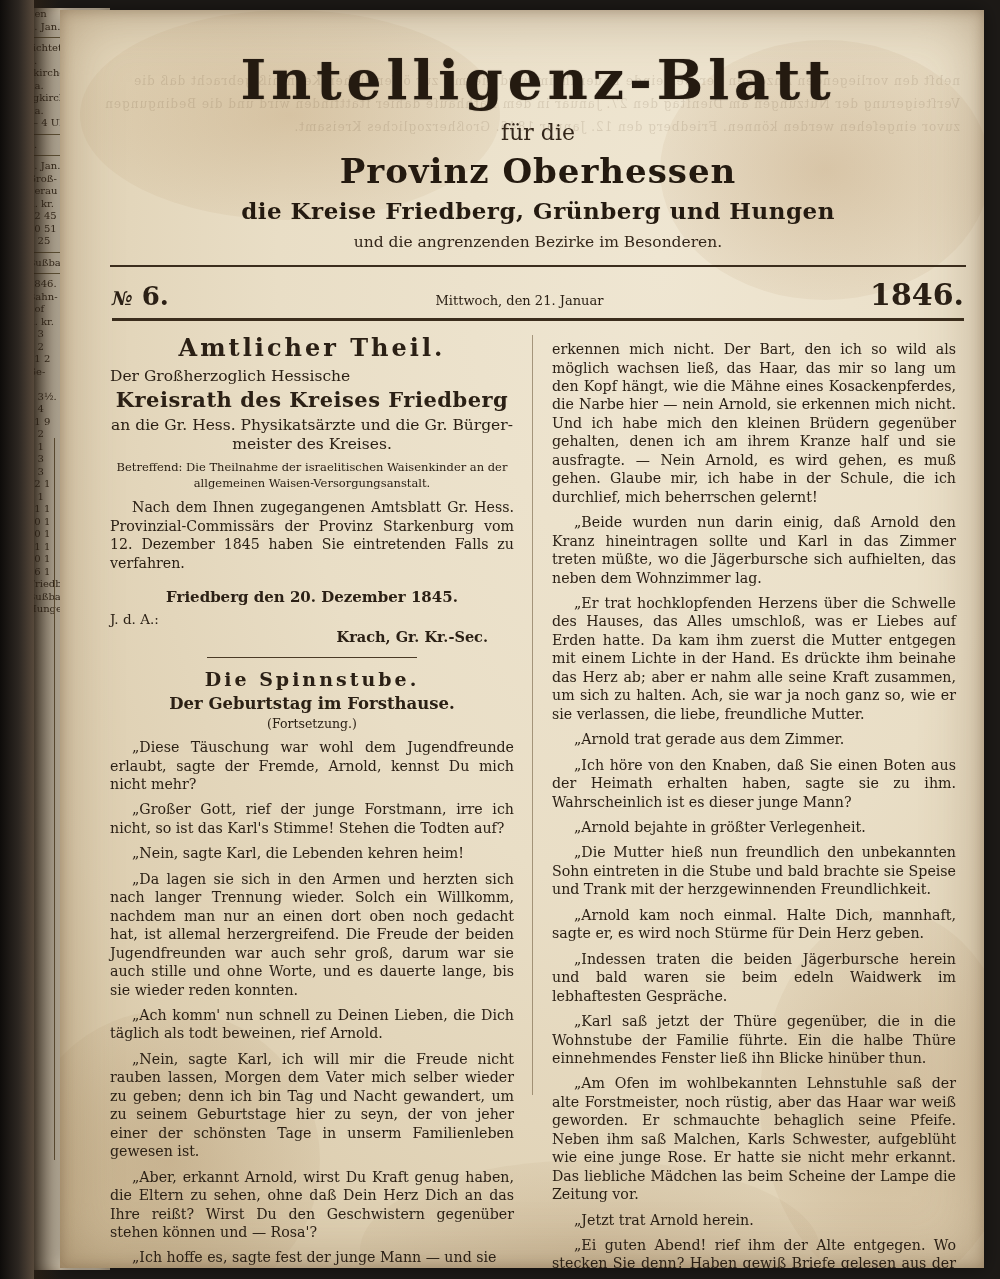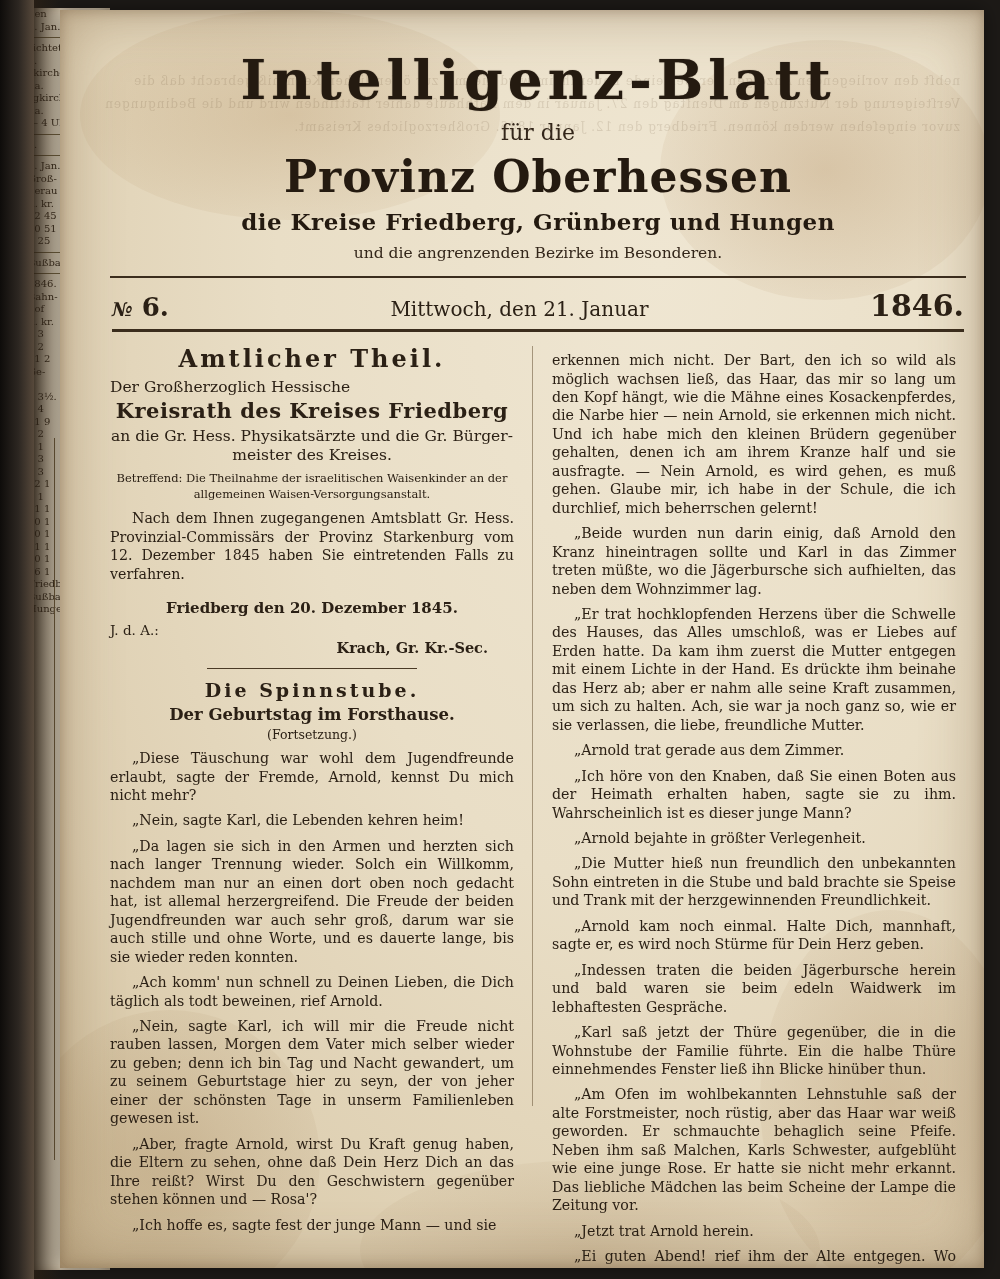--- a/index.html
+++ b/index.html
@@ -109,21 +109,21 @@
     font-family: "DejaVu Serif", serif;
     font-weight: bold;
     font-size: 55px;
     letter-spacing: 5px;
     color: #241a10;
     line-height: 1.02;
     text-shadow: 0 0 1px rgba(40,28,16,0.6);
   }
   .title-sub1 { font-size: 22px; margin-top: 12px; color:#33261a; }
   .title-prov {
-    font-size: 44px; font-weight: bold; margin-top: 6px;
+    font-size: 34px; font-weight: bold; margin-top: 6px;
     letter-spacing: 1px; color:#241a10;
   }
   .title-sub2 { font-size: 17px; margin-top: 8px; color:#33261a; }
   .title-kreise {
     font-size: 23px; font-weight: bold; margin-top: 6px;
     letter-spacing: 0.5px; color:#241a10;
   }
   .title-sub3 { font-size: 15.5px; margin-top: 9px; color:#33261a; }
 
   .rule {
@@ -134,21 +134,21 @@
 
   .issueline {
     display: flex;
     align-items: baseline;
     justify-content: space-between;
     margin: 10px 36px 0 36px;
     font-family: "DejaVu Serif", serif;
   }
   .issue-no { font-size: 26px; font-weight: bold; }
   .issue-no .no { font-size: 19px; font-style: italic; }
-  .issue-date { font-size: 20px; }
+  .issue-date { font-size: 13px; }
   .issue-year { font-size: 30px; font-weight: bold; }
 
   .rule2 {
     height: 0;
     border-top: 3px solid #3b2d1d;
     margin: 6px 36px 0 36px;
   }
 
   
   .cols {
@@ -347,25 +347,26 @@
           <div class="sig-3">Krach, Gr. Kr.-Sec.</div>
 
           <div class="sep"></div>
 
           <div class="h-feuilleton">Die Spinnstube.</div>
           <div class="h-feuilleton2">Der Geburtstag im Forsthause.</div>
           <div class="h-feuilleton3">(Fortsetzung.)</div>
 
           <div id="leftParas">
               <div class="para">„Diese Täuschung war wohl dem Jugendfreunde erlaubt, sagte der Fremde, Arnold, kennst Du mich nicht mehr?</div>
+              <div class="para">„Großer Gott, rief der junge Forstmann, irre ich nicht, so ist das Karl's Stimme! Stehen die Todten auf?</div>
               <div class="para">„Nein, sagte Karl, die Lebenden kehren heim!</div>
               <div class="para">„Da lagen sie sich in den Armen und herzten sich nach langer Trennung wieder. Solch ein Willkomm, nachdem man nur an einen dort oben noch gedacht hat, ist allemal herzergreifend. Die Freude der beiden Jugendfreunden war auch sehr groß, darum war sie auch stille und ohne Worte, und es dauerte lange, bis sie wieder reden konnten.</div>
               <div class="para">„Ach komm' nun schnell zu Deinen Lieben, die Dich täglich als todt beweinen, rief Arnold.</div>
               <div class="para">„Nein, sagte Karl, ich will mir die Freude nicht rauben lassen, Morgen dem Vater mich selber wieder zu geben; denn ich bin Tag und Nacht gewandert, um zu seinem Geburtstage hier zu seyn, der von jeher einer der schönsten Tage in unserm Familienleben gewesen ist.</div>
-              <div class="para">„Aber, fragte Arnold, wirst Du Kraft genug haben, die Eltern zu sehen, ohne daß Dein Herz Dich an das Ihre reißt? Wirst Du den Geschwistern gegenüber stehen können und — Rosa'?</div>
+              <div class="para">„Aber, erkannt Arnold, wirst Du Kraft genug haben, die Eltern zu sehen, ohne daß Dein Herz Dich an das Ihre reißt? Wirst Du den Geschwistern gegenüber stehen können und — Rosa'?</div>
               <div class="para">„Ich hoffe es, sagte fest der junge Mann — und sie</div>
             </div>
         </div>
 
         <div class="col right">
           <div id="rightParas">
               <div class="para noind">erkennen mich nicht. Der Bart, den ich so wild als möglich wachsen ließ, das Haar, das mir so lang um den Kopf hängt, wie die Mähne eines Kosackenpferdes, die Narbe hier — nein Arnold, sie erkennen mich nicht. Und ich habe mich den kleinen Brüdern gegenüber gehalten, denen ich am ihrem Kranze half und sie ausfragte. — Nein Arnold, es wird gehen, es muß gehen. Glaube mir, ich habe in der Schule, die ich durchlief, mich beherrschen gelernt!</div>
               <div class="para">„Beide wurden nun darin einig, daß Arnold den Kranz hineintragen sollte und Karl in das Zimmer treten müßte, wo die Jägerbursche sich aufhielten, das neben dem Wohnzimmer lag.</div>
               <div class="para">„Er trat hochklopfenden Herzens über die Schwelle des Hauses, das Alles umschloß, was er Liebes auf Erden hatte. Da kam ihm zuerst die Mutter entgegen mit einem Lichte in der Hand. Es drückte ihm beinahe das Herz ab; aber er nahm alle seine Kraft zusammen, um sich zu halten. Ach, sie war ja noch ganz so, wie er sie verlassen, die liebe, freundliche Mutter.</div>
               <div class="para">„Arnold trat gerade aus dem Zimmer.</div>

